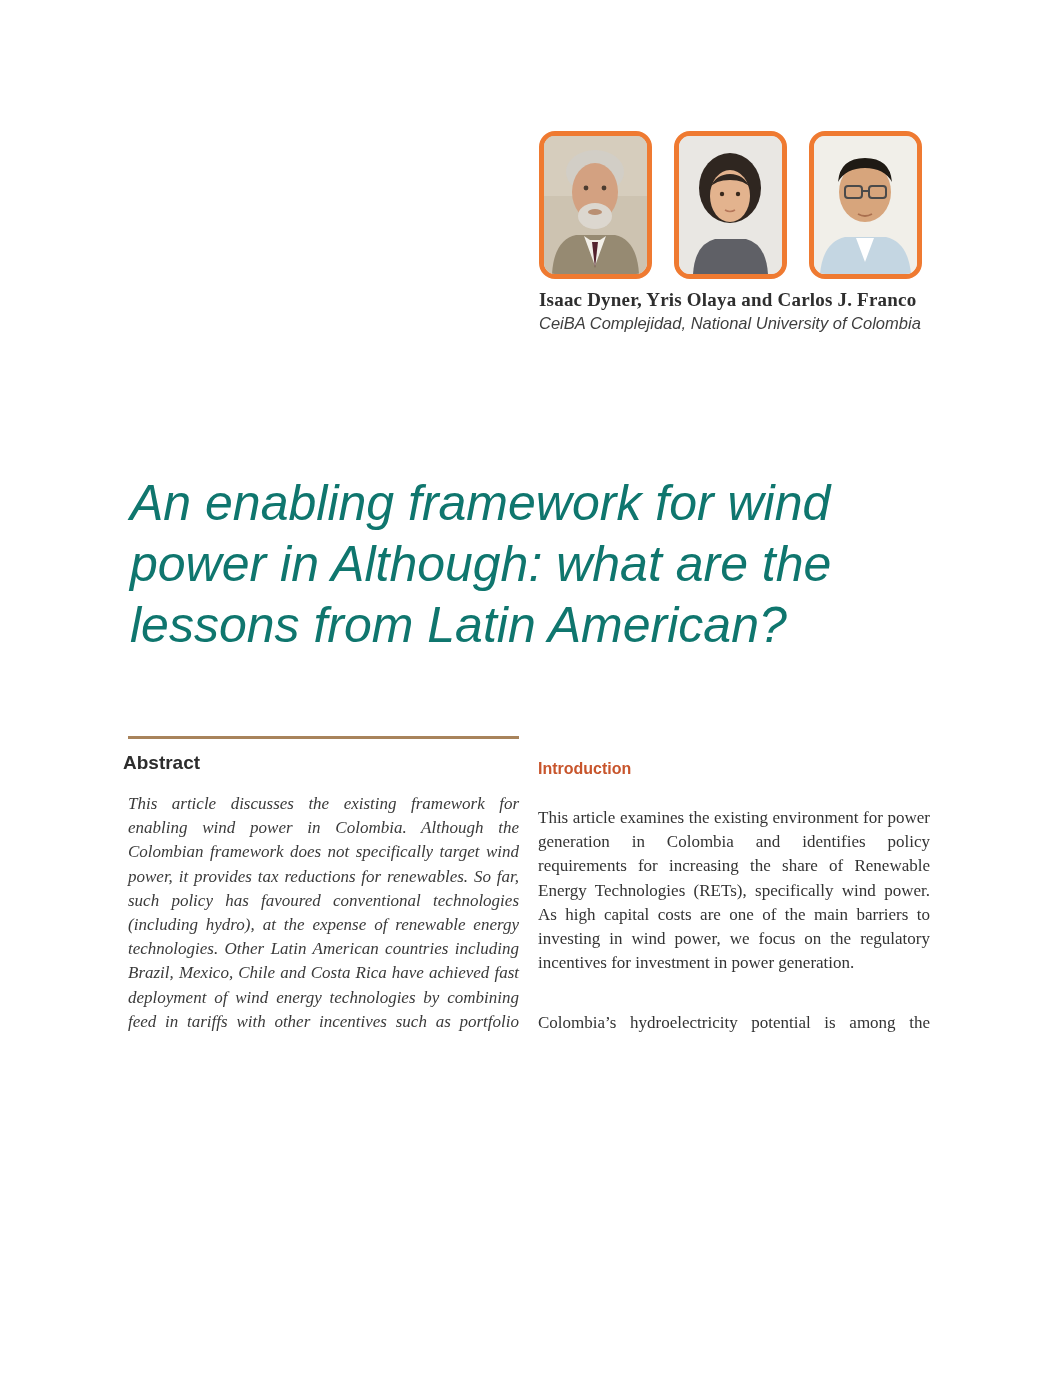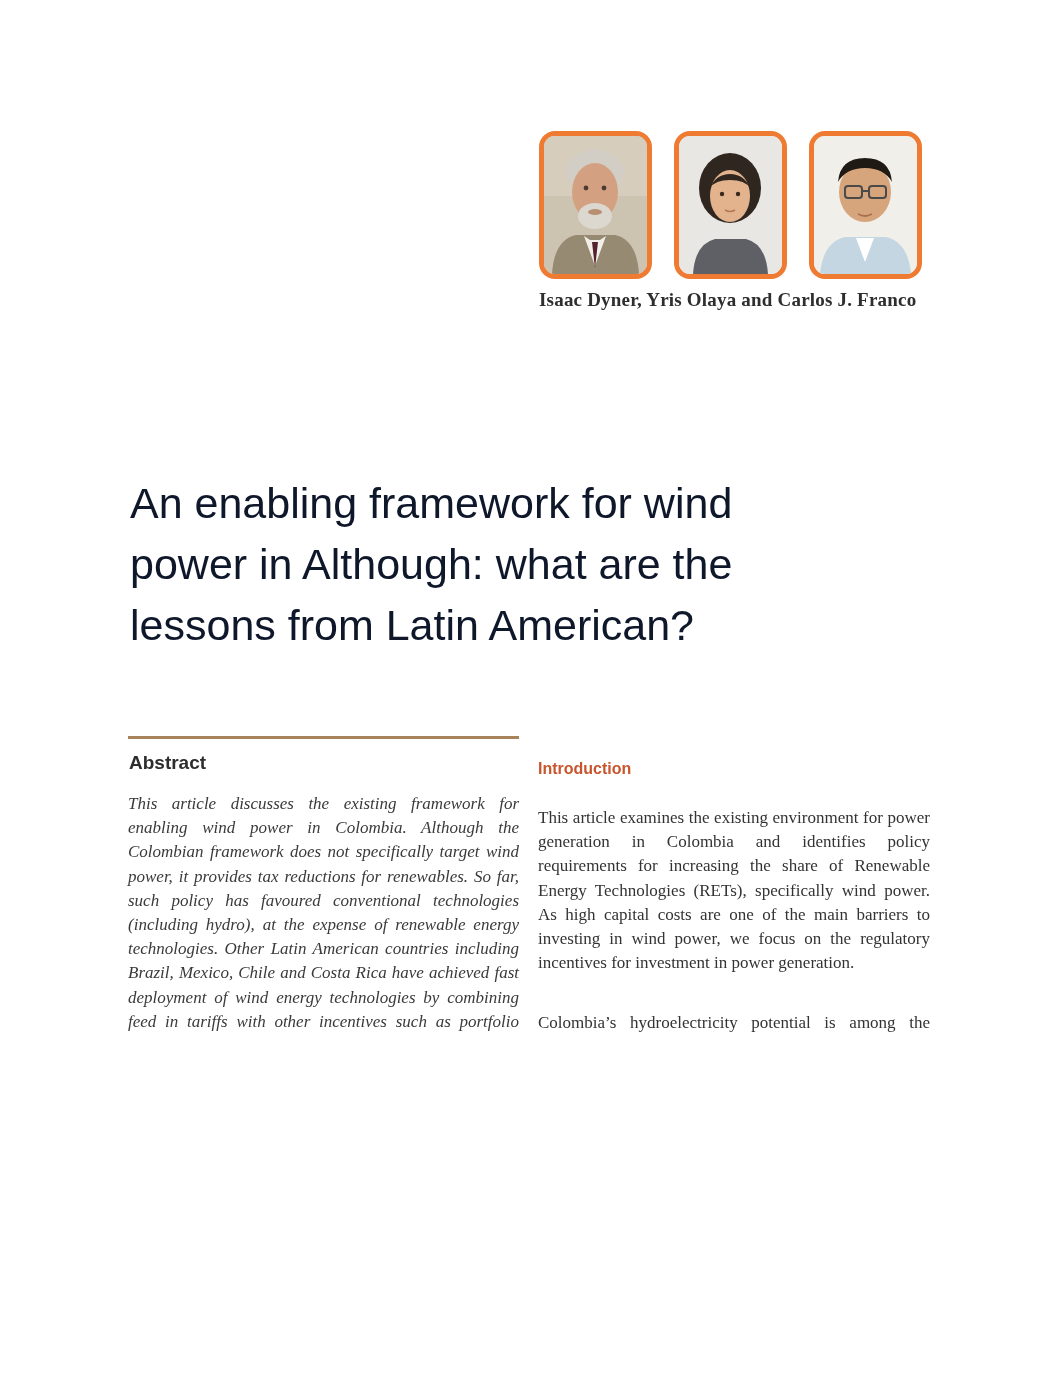--- a/index.html
+++ b/index.html
@@ -53,38 +53,39 @@
     color: #3f3f3f;
   }
 
   
   .article-title {
     position: absolute;
     left: 130px;
     top: 473px;
     width: 780px;
     font-family: "Liberation Sans", sans-serif;
-    font-size: 43px;
+    font-style: italic;
+    font-size: 50px;
     line-height: 61px;
-    color: #0f172a;
+    color: #0f766e;
     font-weight: 400;
   }
 
   
   .rule-top {
     position: absolute;
     left: 128px;
     top: 736px;
     width: 391px;
     height: 3px;
     background: #a8835b;
   }
   .abstract-heading {
     position: absolute;
-    left: 129px;
+    left: 123px;
     top: 752px;
     font-family: "Liberation Sans", sans-serif;
     font-weight: bold;
     font-size: 19px;
     color: #2d2d2d;
   }
   .abstract-text {
     position: absolute;
     left: 128px;
     top: 792px;
@@ -180,20 +181,21 @@
         <path d="M24 46 Q26 22 51 22 Q76 22 78 46 Q70 32 51 32 Q32 32 24 46 Z" fill="#1f1a14"></path>
         <rect x="31" y="50" width="17" height="12" rx="3" fill="none" stroke="#4a4a4a" stroke-width="2"></rect>
         <rect x="55" y="50" width="17" height="12" rx="3" fill="none" stroke="#4a4a4a" stroke-width="2"></rect>
         <line x1="48" y1="55" x2="55" y2="55" stroke="#4a4a4a" stroke-width="2"></line>
         <path d="M44 78 Q51 82 58 78" stroke="#a96f4e" stroke-width="1.8" fill="none"></path>
       </svg>
     </div>
   </div>
 
   <div class="author-names">Isaac Dyner, Yris Olaya and Carlos J. Franco</div>
+  <div class="author-affiliation">CeiBA Complejidad, National University of Colombia</div>
 
   <h1 class="article-title">
     <span>An enabling framework for wind</span><br>
     <span>power in Although: what are the</span><br>
     <span>lessons from Latin American?</span>
   </h1>
 
   <div class="rule-top"></div>
   <div class="abstract-heading">Abstract</div>
   <div class="abstract-text">This article discusses the existing framework for enabling wind power in Colombia. Although the Colombian framework does not specifically target wind power, it provides tax reductions for renewables. So far, such policy has favoured conventional technologies (including hydro), at the expense of renewable energy technologies. Other Latin American countries including Brazil, Mexico, Chile and Costa Rica have achieved fast deployment of wind energy technologies by combining feed in tariffs with other incentives such as portfolio standards and tax reduction. The Brazilian case is an example of how adequate incentives can add wind energy technologies to a power system that relies mostly on hydro sources. Based on this evidence, we propose a policy for promoting renewables in Colombia by using schemes that combine feed-in tariffs and portfolio standards to make initial progress by 2020.</div>

